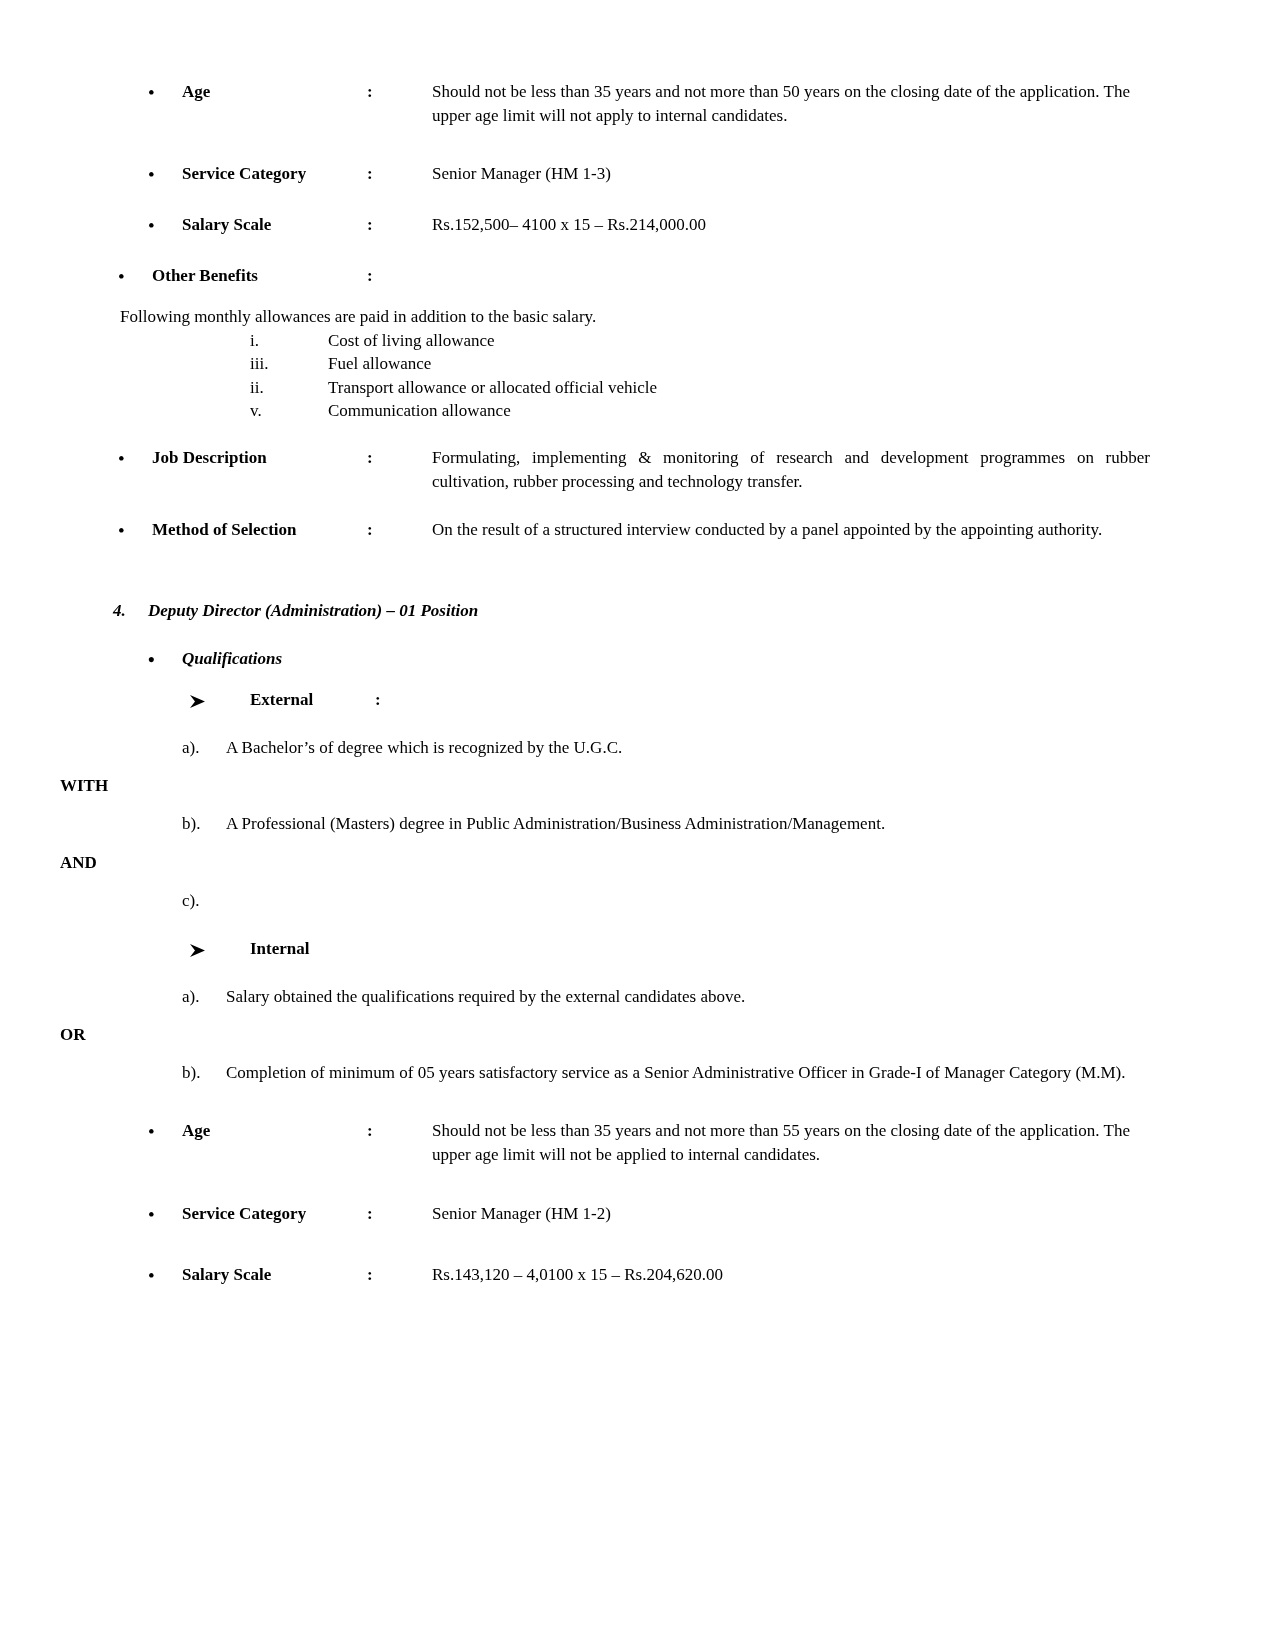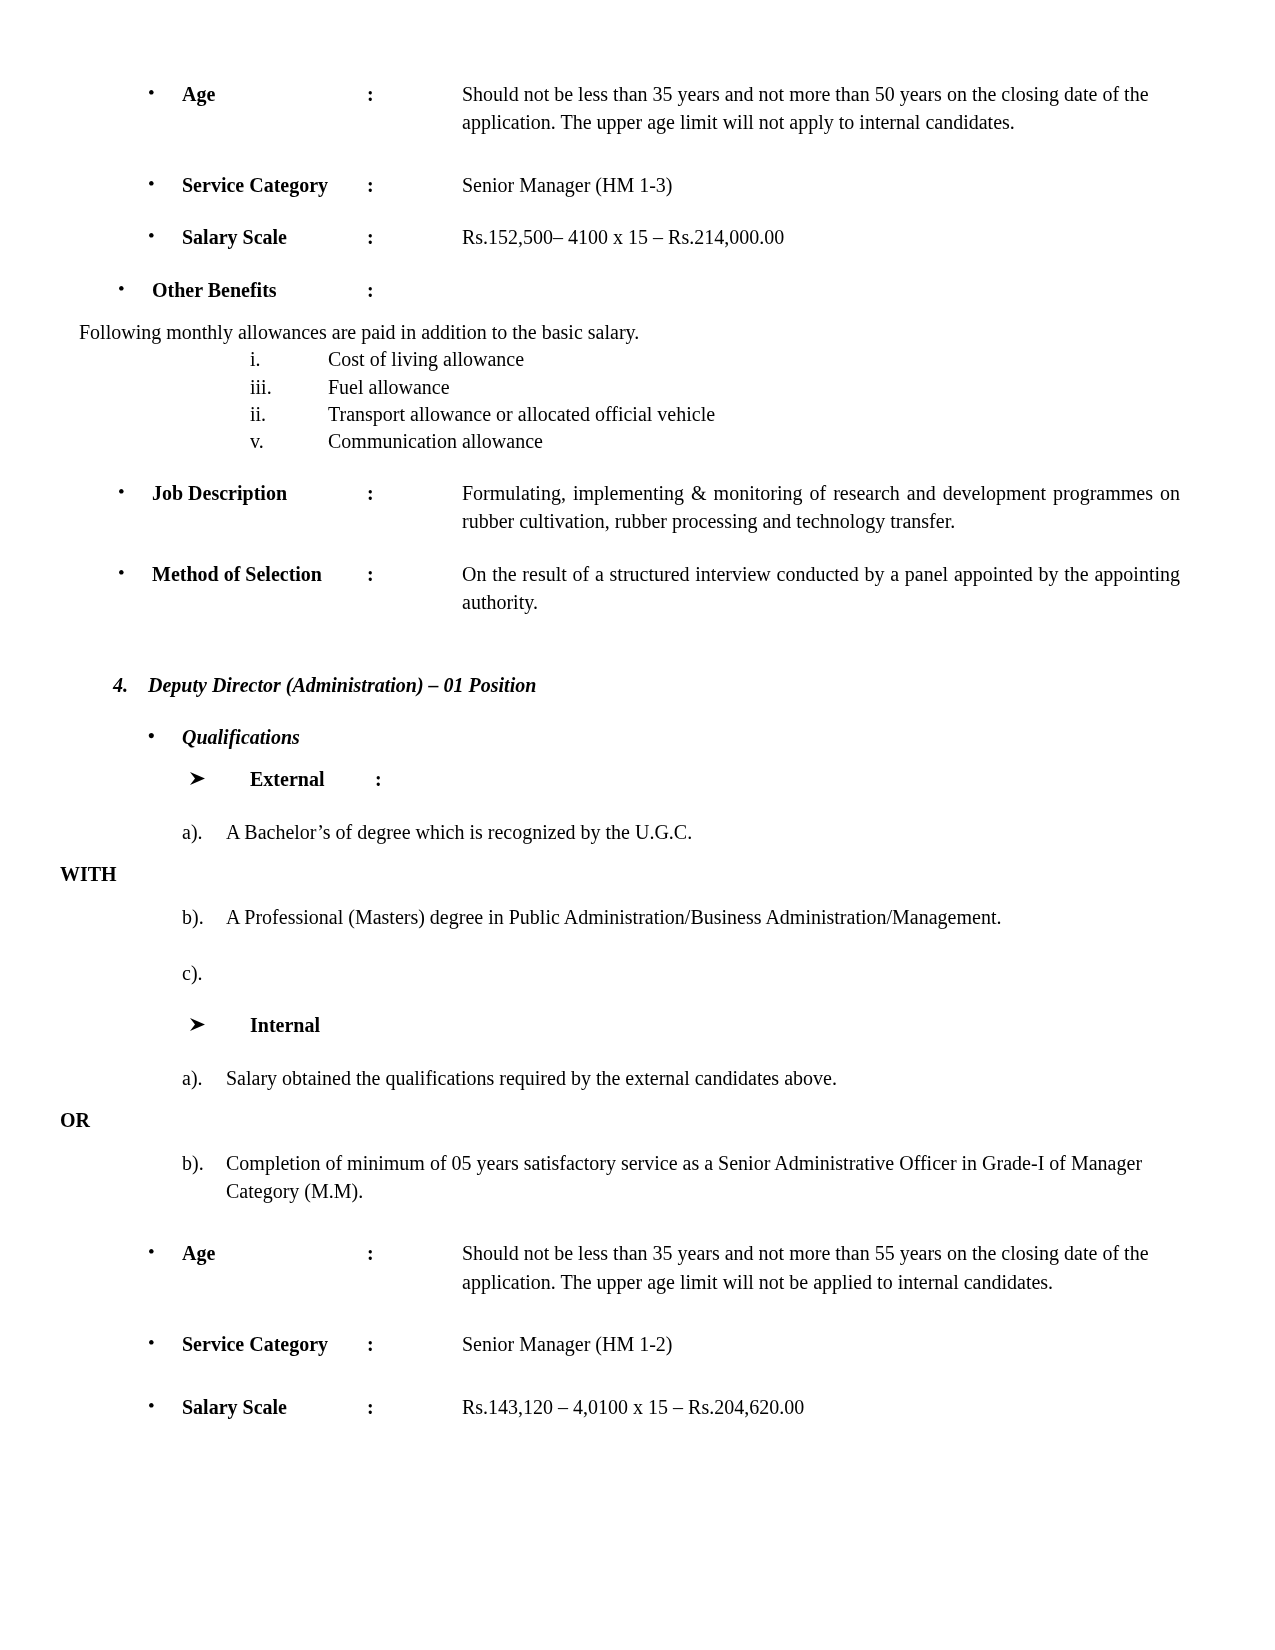--- a/index.html
+++ b/index.html
@@ -7,21 +7,21 @@
     padding: 0;
     background: #ffffff;
   }
   .page {
     position: relative;
     width: 1275px;
     height: 1650px;
     background: #ffffff;
     font-family: "Liberation Serif", "DejaVu Serif", serif;
     color: #000000;
-    font-size: 20px;
+    font-size: 17px;
     line-height: 1.42;
     box-sizing: border-box;
     overflow: hidden;
   }
 
   
   .field-row {
     display: flex;
     align-items: flex-start;
   }
@@ -43,21 +43,20 @@
   .label {
     font-weight: bold;
     flex: 0 0 auto;
   }
   .colon {
     flex: 0 0 auto;
     font-weight: bold;
   }
   .value {
     flex: 1 1 auto;
-    margin-left: 30px;
   }
 
   
   .row-a { padding-left: 148px; }
   .row-a .label { width: 185px; }
   .row-a .colon { width: 65px; }
   .row-a .value { max-width: 718px; }
 
   
   .row-b { padding-left: 118px; }
@@ -65,21 +64,21 @@
   .row-b .colon { width: 65px; }
   .row-b .value { max-width: 718px; text-align: justify; }
 
   .spacer-lg { height: 34px; }
   .spacer-md { height: 24px; }
   .spacer-sm { height: 14px; }
   .spacer-xl { height: 54px; }
 
   
   .benefits-intro {
-    padding-left: 79px;
+    padding-left: 120px;
   }
   .roman-list {
     list-style: none;
     margin: 0;
     padding: 0 0 0 250px;
   }
   .roman-list li {
     display: flex;
     line-height: 1.36;
   }
@@ -255,20 +254,21 @@
 
   <div class="spacer-sm"></div>
 
   <div class="letter-row wide">
     <span class="lnum">b).</span>
     <span class="ltxt">A Professional (Masters) degree in Public Administration/Business Administration/Management.</span>
   </div>
 
   <div class="spacer-sm"></div>
 
+  <div class="conjunction">AND</div>
 
   <div class="spacer-sm"></div>
 
   <div class="letter-row wide">
     <span class="lnum">c).</span>
   </div>
 
   <div class="spacer-md"></div>
 
   <div class="sub-bullet">

